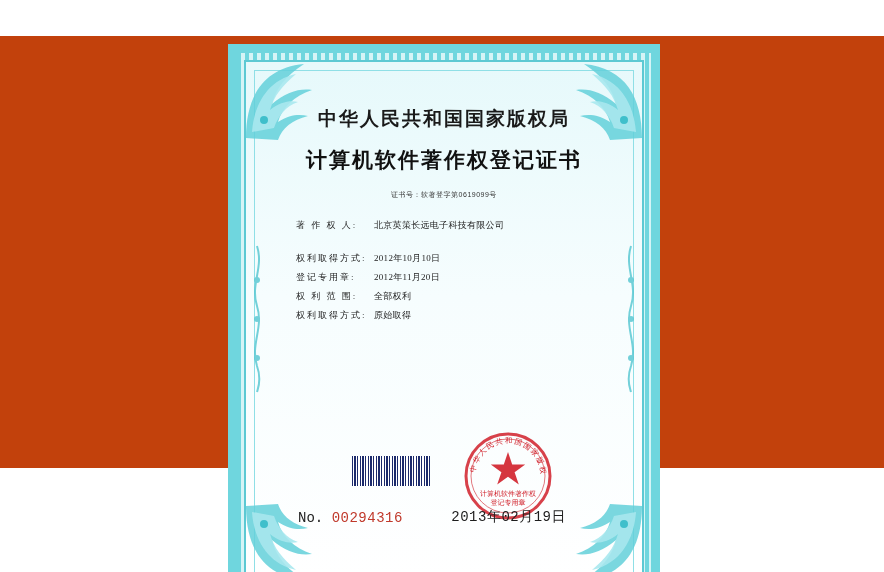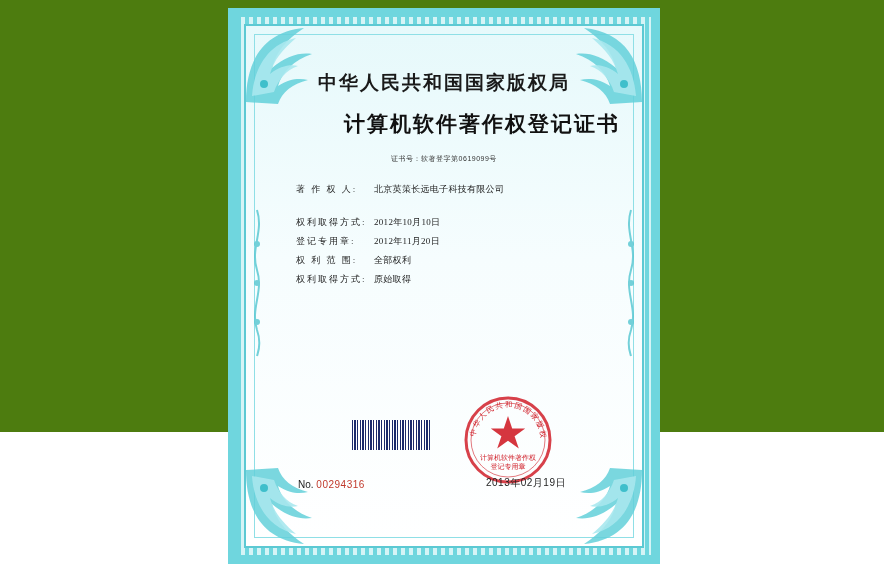--- a/index.html
+++ b/index.html
@@ -11,22 +11,23 @@
     width: 884px;
     height: 572px;
     font-family: "Liberation Sans", sans-serif;
     overflow: hidden;
   }
 
   .certificate {
     position: relative;
     width: 884px;
     height: 432px;
-    background: #4d7c0f;
+    background: #c2410c;
     box-sizing: border-box;
+    margin-top: 36px;
   }
 
   
   .border-frame {
     position: absolute;
     left: 228px;
     top: 8px;
     width: 432px;
     height: 556px;
     background:
@@ -97,21 +98,21 @@
   .title-cn {
     text-align: center;
     font-family: "Liberation Serif", serif;
     font-size: 19px;
     letter-spacing: 2px;
     color: #1a1a1a;
     margin-top: 22px;
     font-weight: 700;
   }
   .title-main {
-    text-align: right;
+    text-align: center;
     font-family: "Liberation Serif", serif;
     font-size: 21px;
     letter-spacing: 2px;
     color: #111111;
     margin-top: 14px;
     font-weight: 700;
   }
   .cert-no {
     text-align: center;
     font-size: 7px;
@@ -192,22 +193,22 @@
 
   .footer {
     position: absolute;
     left: 0;
     right: 0;
     bottom: 34px;
     padding: 0 28px 0 30px;
     display: flex;
     justify-content: space-between;
     align-items: flex-end;
-    font-size: 10px;
-    font-family: Liberation Sans, sans-serif;
+    font-size: 14px;
+    font-family: Liberation Mono, monospace;
   }
   .serial {
     color: #1d1d1d;
   }
   .serial .num { color: #c0392b; letter-spacing: .5px; }
   .issue-date {
     color: #1d1d1d;
     letter-spacing: .5px;
     padding-right: 26px;
   }

